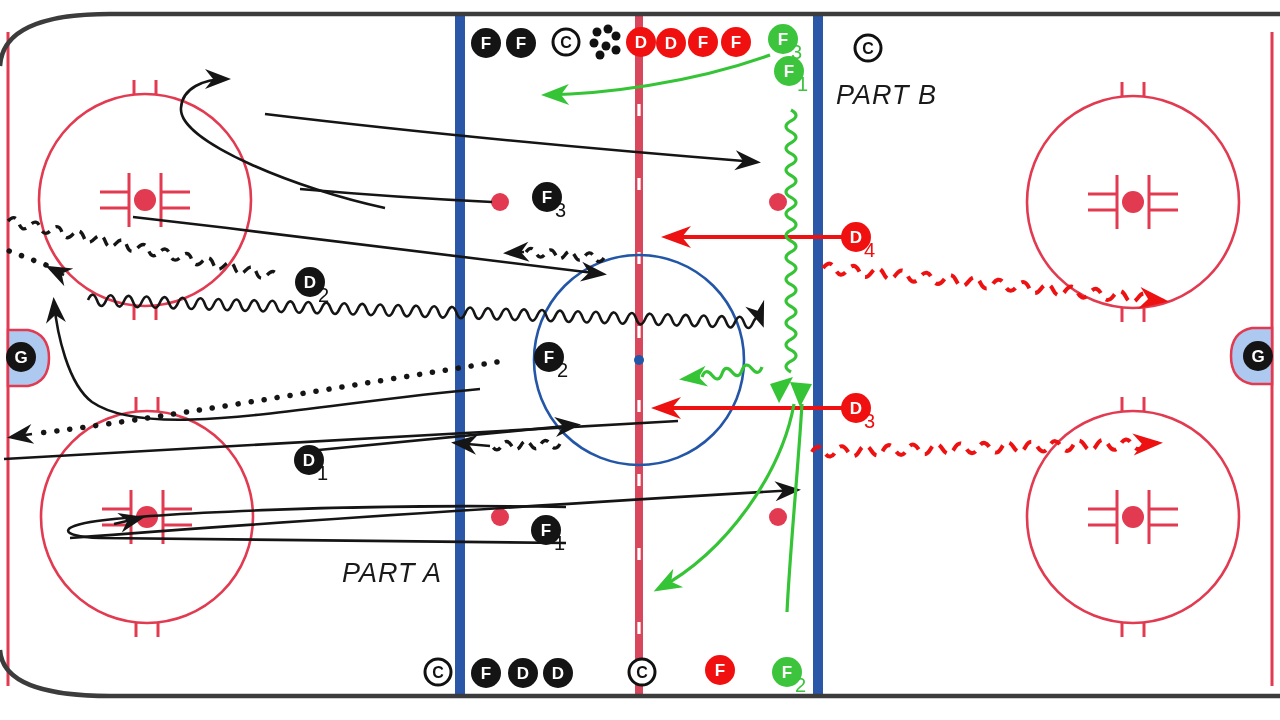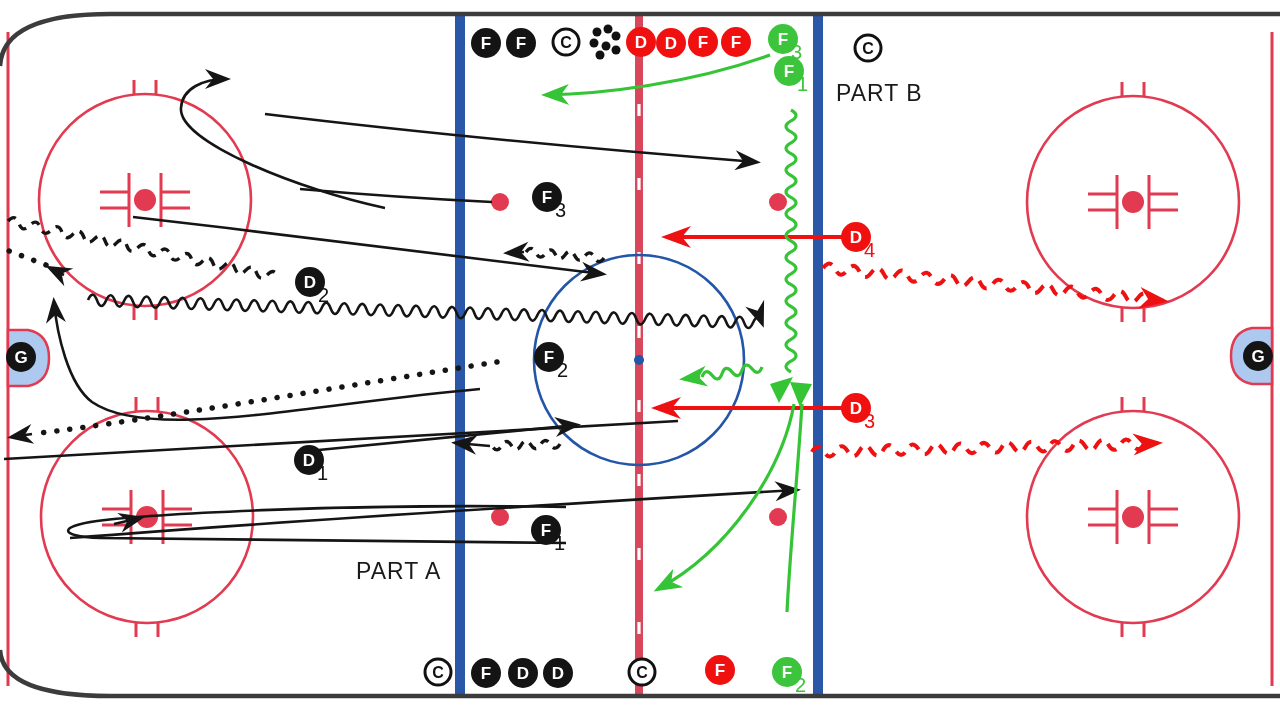--- a/index.html
+++ b/index.html
@@ -23,21 +23,21 @@
     background:#ffffff;color:#111;border:3.5px solid #111;
     width:23px;height:23px;font-size:16px;
   }
   .mk .sub{
     position:absolute;left:23px;top:18px;font-size:20px;font-weight:400;
   }
   .mk.black .sub{color:#141414;}
   .mk.red .sub{color:#f01010;}
   .mk.green .sub{color:#3cc43c;}
   .part-label{
-    position:absolute;font-size:23px;color:#1a1a1a;letter-spacing:1px;white-space:nowrap;
+    position:absolute;font-size:27px;color:#1a1a1a;letter-spacing:1px;white-space:nowrap;font-style:italic;
   }
 </style>
 </head>
 <body>
 
 <div class="stage">
 
   <svg id="rink-svg" width="1280" height="720" viewBox="0 0 1280 720">
     <defs>
       <marker id="ah-black" markerUnits="userSpaceOnUse" markerWidth="28" markerHeight="22" refX="22" refY="11" orient="auto">
@@ -271,15 +271,15 @@
         <span class="sub">2</span>
       </div>
       <div class="mk black" style="left: 21px; top: 357px;">
         <span class="lbl">G</span>
       </div>
       <div class="mk black" style="left: 1258px; top: 356px;">
         <span class="lbl">G</span>
       </div>
     </div>
 
-  <div class="part-label" style="left:356px;top:558px;">PART A</div>
+  <div class="part-label" style="left:342px;top:558px;">PART A</div>
   <div class="part-label" style="left:836px;top:80px;">PART B</div>
 </div>
 
 </body></html>

